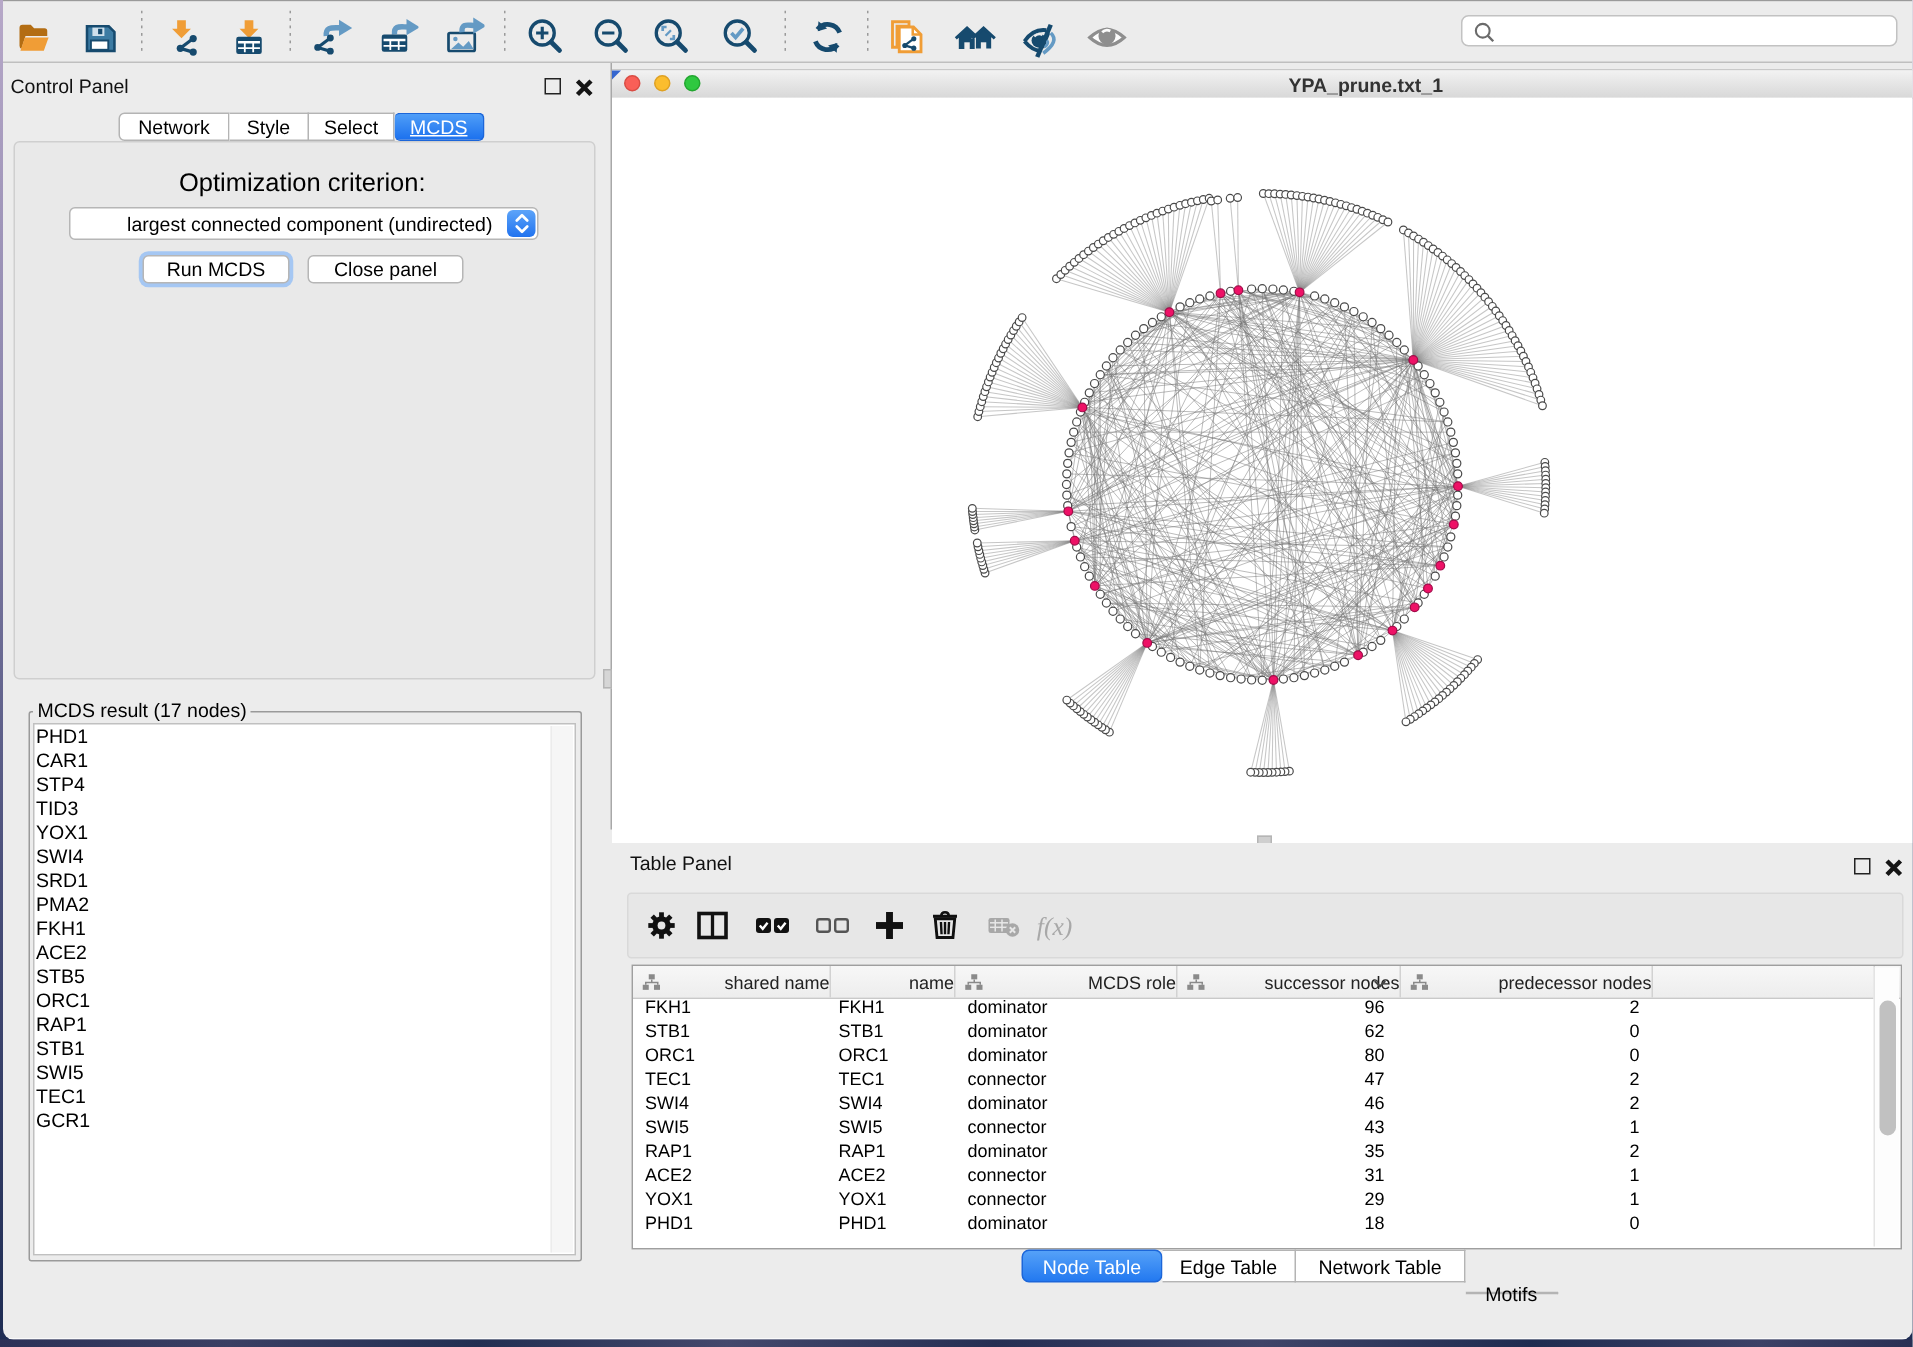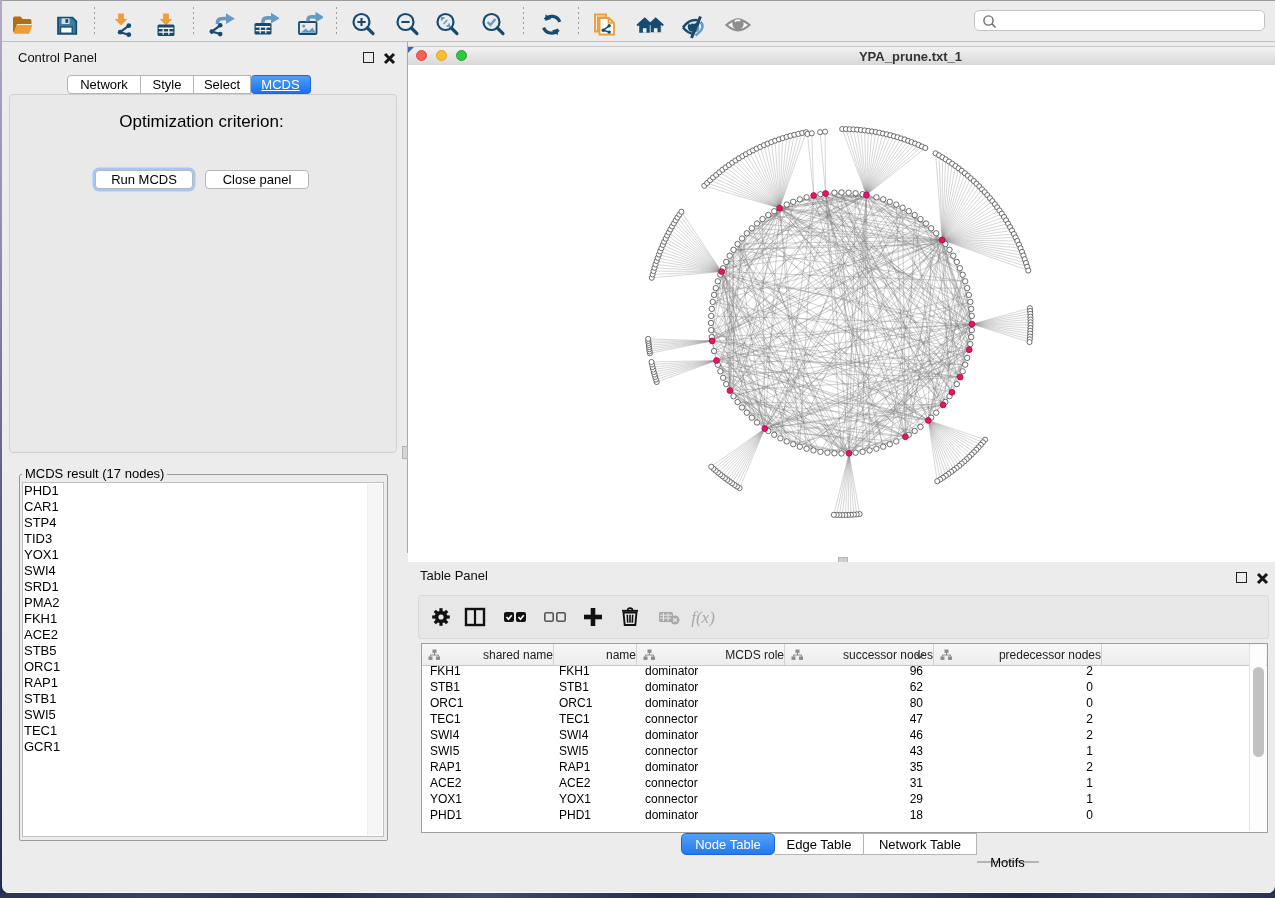--- a/index.html
+++ b/index.html
@@ -12,25 +12,25 @@
 body:after{content:"";position:absolute;left:0;top:893px;width:1275px;height:5px;background:linear-gradient(90deg,#2c3157 0%,#3a3f63 12%,#222f52 25%,#44486c 38%,#252f53 52%,#3f4468 66%,#1f2c50 80%,#3c4166 92%,#2a3054 100%);}
 
 #toolbar{position:absolute;left:0;top:0;width:100%;height:40px;background:#ececec;border-bottom:1px solid #bfbfbf;}
 .tbi{position:absolute;top:11px;width:26px;height:26px;}
 .tbsep{position:absolute;top:6px;width:1px;height:29px;
  background-image:linear-gradient(#9a9a9a 2px,transparent 2px);background-size:1px 5px;}
 #searchbox{position:absolute;left:972px;top:9px;width:291px;height:21px;background:#fff;
  border:1px solid #c2c2c2;border-radius:5px;box-sizing:border-box;}
 
 #cpanel{position:absolute;left:0;top:41px;width:399px;height:818px;background:#ececec;}
-#cpanel .ptitle{position:absolute;left:16px;top:8px;font-size:13px;color:#111;}
+#cpanel .ptitle{position:absolute;left:5px;top:8px;font-size:13px;color:#111;}
 .winbtns{position:absolute;top:8px;font-size:12px;color:#111;}
 .sq{display:inline-block;width:9px;height:9px;border:1.4px solid #222;margin-right:9px;}
 .xx{font-weight:bold;font-size:14px;color:#111;}
-#tabs{position:absolute;left:65px;top:33px;height:19px;display:flex;font-size:13px;}
+#tabs{position:absolute;left:77px;top:33px;height:19px;display:flex;font-size:13px;}
 #tabs .tab{background:#fff;border:1px solid #b4b4b4;border-left:none;color:#000;
  display:flex;align-items:center;justify-content:center;box-sizing:border-box;}
 #tabs .tab:first-child{border-left:1px solid #b4b4b4;border-radius:4px 0 0 4px;}
 #tabs .tab.active{background:linear-gradient(#4f9ef8,#1c71ee);color:#fff;border-color:#1c66d9;border-radius:4px;}
 #tabcontent{position:absolute;left:7px;top:52px;width:386px;height:357px;background:#e9e9e9;
  border:1px solid #cfcfcf;border-radius:4px;}
 #optlabel{position:absolute;left:0;top:70px;width:399px;text-align:center;font-size:17px;color:#000;}
 #dropdown{position:absolute;left:44px;top:96px;width:313px;height:22px;background:#fff;
  border:1px solid #b6b6b6;border-radius:4px;box-sizing:border-box;font-size:13px;color:#000;}
 #dropdown .dtext{position:absolute;left:20px;right:12px;top:3px;text-align:center;white-space:nowrap;}
@@ -229,20 +229,29 @@
             <path d="M2 2 L11 11 M11 2 L2 11" stroke="#151515" stroke-width="3" stroke-linecap="butt"></path>
           </svg></span></div>
     <div id="tabs">
       <div class="tab" style="width:74px;">Network</div>
       <div class="tab" style="width:53px;">Style</div>
       <div class="tab" style="width:57px;">Select</div>
       <div class="tab active" style="width:60px;text-decoration:underline;">MCDS</div>
     </div>
     <div id="tabcontent"></div>
     <div id="optlabel">Optimization criterion:</div>
+    <div id="dropdown">
+        <div class="dtext">largest connected component (undirected)</div>
+      <div id="dstep">
+          <svg width="12" height="16" viewBox="0 0 12 16">
+        <path d="M2.5 6 L6 2.5 L9.5 6" fill="none" stroke="#fff" stroke-width="1.8" stroke-linecap="round" stroke-linejoin="round"></path>
+        <path d="M2.5 10 L6 13.5 L9.5 10" fill="none" stroke="#fff" stroke-width="1.8" stroke-linecap="round" stroke-linejoin="round"></path>
+      </svg>
+        </div>
+    </div>
     <div class="btn" id="runbtn">Run MCDS</div>
     <div class="btn" id="closebtn">Close panel</div>
     <div id="fieldset">
       <div id="fieldlegend">MCDS result (17 nodes)</div>
       <div id="mlist">PHD1<br>CAR1<br>STP4<br>TID3<br>YOX1<br>SWI4<br>SRD1<br>PMA2<br>FKH1<br>ACE2<br>STB5<br>ORC1<br>RAP1<br>STB1<br>SWI5<br>TEC1<br>GCR1
         <div id="mscroll"></div>
       </div>
     </div>
   </div>
   <div id="vsplit">

